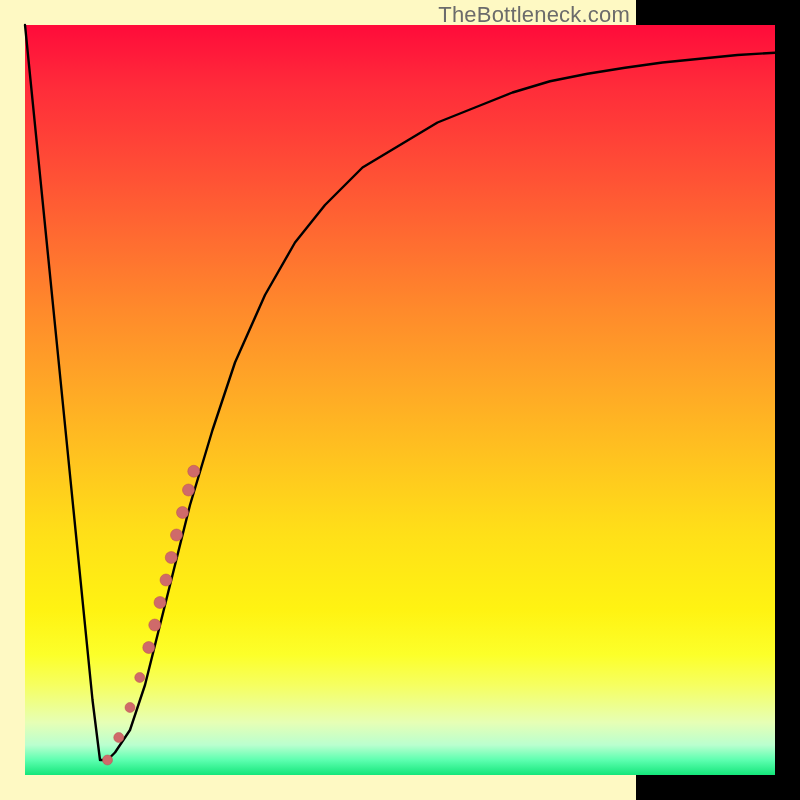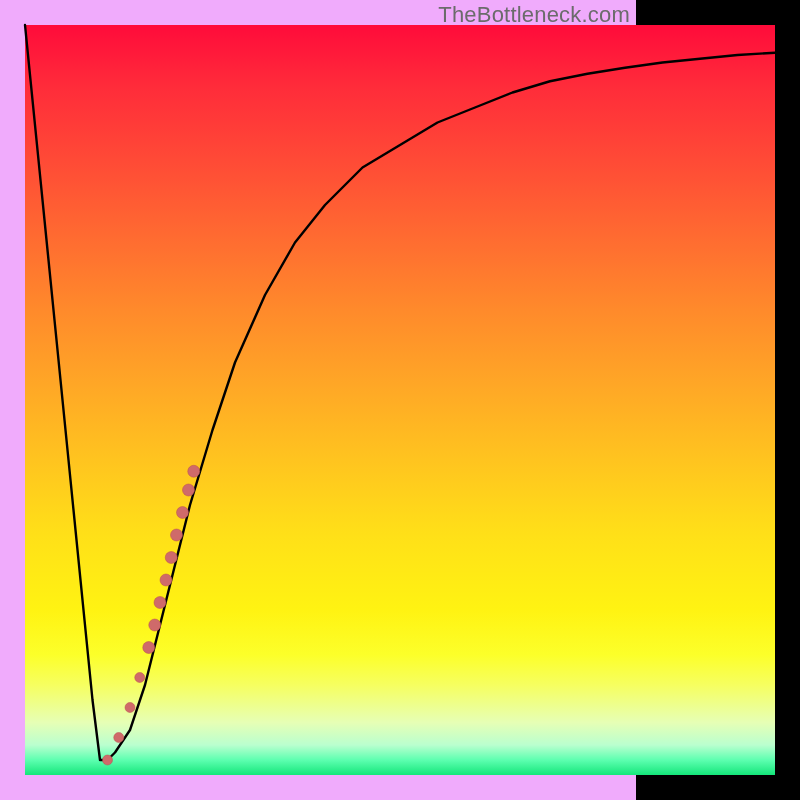--- a/index.html
+++ b/index.html
@@ -10,21 +10,21 @@
     overflow: hidden;
     background: #000;
     font-family: Arial, Helvetica, sans-serif;
   }
   .frame {
     position: absolute;
     left: 0;
     top: 0;
     width: 636px;
     height: 800px;
-    background: #f0abfc;
+    background: #fef9c3;
   }
   .plot {
     position: absolute;
     left: 25px;
     top: 25px;
     width: 750px;
     height: 750px;
     background: linear-gradient(to bottom,
       #ff0b3a 0%,
       #ff2b3a 8%,

